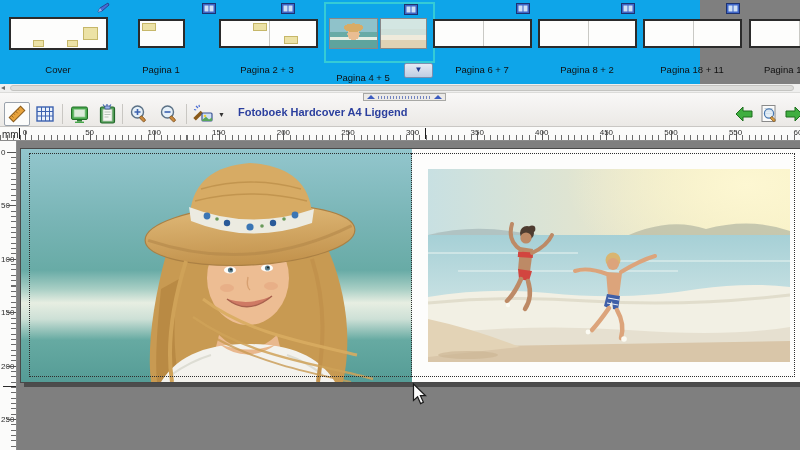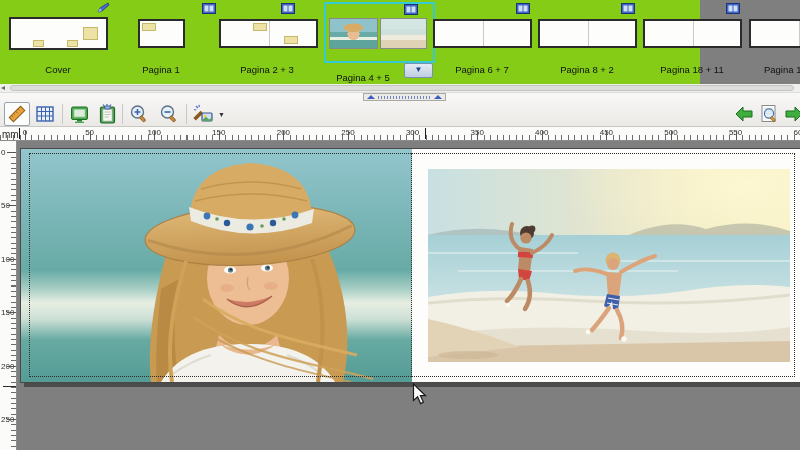--- a/index.html
+++ b/index.html
@@ -1,19 +1,19 @@
 <!DOCTYPE html>
 <html><head>
 <meta charset="utf-8">
 <style>
   html,body{margin:0;padding:0;}
   body{width:800px;height:450px;position:relative;overflow:hidden;
        font-family:"Liberation Sans", sans-serif;background:#7f7f7f;}
   
-  .filmstrip{position:absolute;left:0;top:0;width:700px;height:84px;background:#84cc16;}
+  .filmstrip{position:absolute;left:0;top:0;width:700px;height:84px;background:#0ea5e9;}
   .thumb{position:absolute;background:#fdfdfc;border:2px solid #2b2b2b;box-sizing:border-box;}
   .thumb .split{position:absolute;left:50%;top:0;bottom:0;width:1px;background:#c9c9c5;}
   .note{position:absolute;background:#ece2a6;border:1px solid #c6b769;}
   .fs-label{position:absolute;top:64px;height:12px;font-size:9.5px;color:#111;
             text-align:center;white-space:nowrap;transform:translateX(-50%);}
   .sel-box{position:absolute;left:324px;top:2px;width:111px;height:61px;
            border:2px solid #35cbd6;box-sizing:border-box;}
   .mini{position:absolute;border:1px solid #888;box-sizing:border-box;}
   .mini-girl{background:
      radial-gradient(ellipse 16px 7px at 50% 30%, #d8ac66 0 60%, rgba(0,0,0,0) 61%),
@@ -229,20 +229,21 @@
       <rect x="2" y="14" width="8" height="1.2" transform="rotate(-45 2 14)" fill="#d49a3c" stroke="#8a5a1a" stroke-width="2.4"></rect>
       <rect x="9" y="9" width="10" height="8" rx="1" fill="#cfe0f4" stroke="#3c5494" stroke-width="1.2"></rect>
       <circle cx="12" cy="12" r="1.3" fill="#f2d23c"></circle>
       <path d="M9,16 L13,12.8 L16,15.5 L19,13.5 V17 H9 Z" fill="#58a45c"></path>
     </svg>
   </div>
   <div class="drop-arrow">
       <span>▼</span>
     </div>
 
+  <div class="tb-title">Fotoboek Hardcover A4 Liggend</div>
 
   <div class="tbtn" style="left:731px;">
     <svg width="18" height="16" viewBox="0 0 18 16">
       <polygon points="17,5 8,5 8,1 1,8 8,15 8,11 17,11" fill="#3fae3f" stroke="#1c6e1c" stroke-width="1"></polygon>
     </svg>
   </div>
   <div class="tbtn" style="left:756px;">
     <svg width="20" height="20" viewBox="0 0 20 20">
       <rect x="3" y="1.5" width="13" height="16" fill="#fbfbfa" stroke="#8a8a8a" stroke-width="1"></rect>
       <path d="M5.5,4.5 H13.5 M5.5,7 H13.5 M5.5,9.5 H13.5" stroke="#b9c6d4" stroke-width="0.8"></path>

